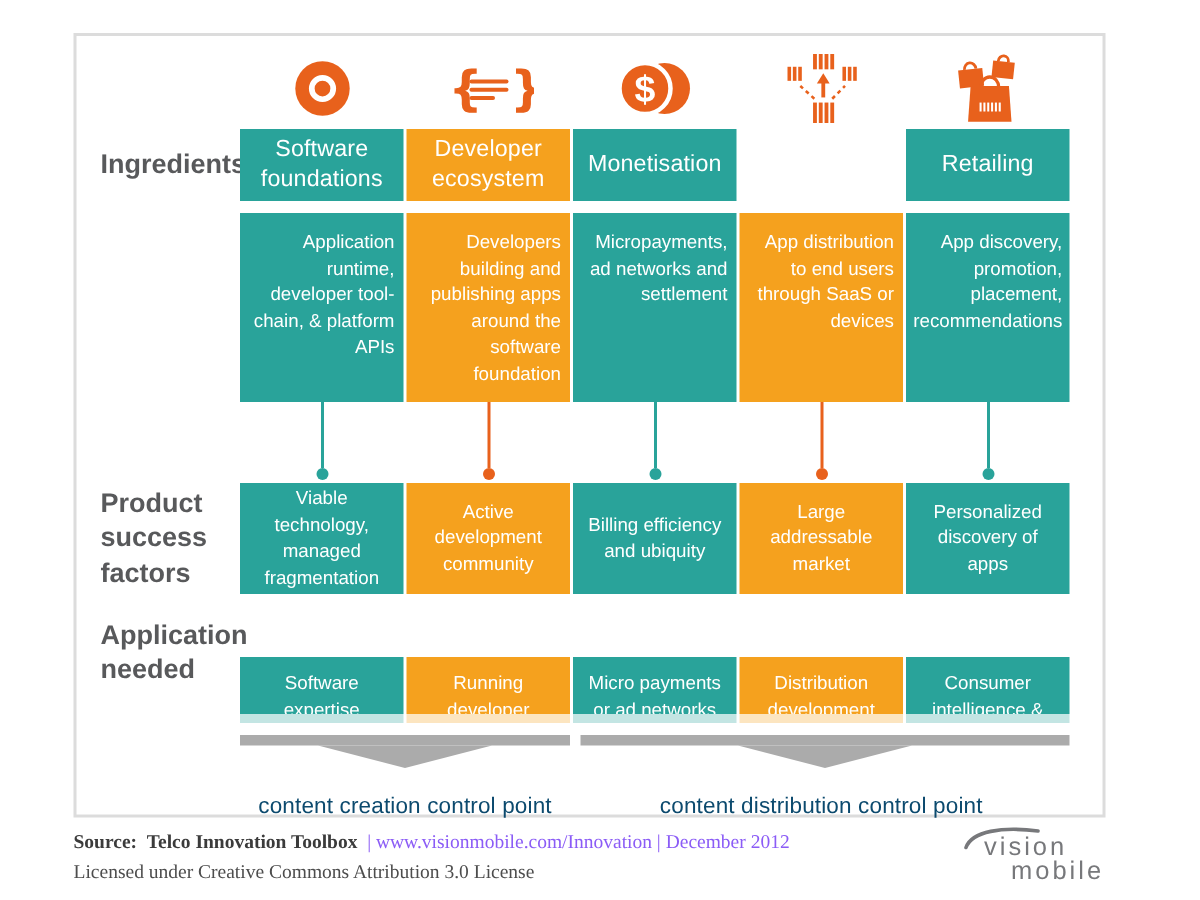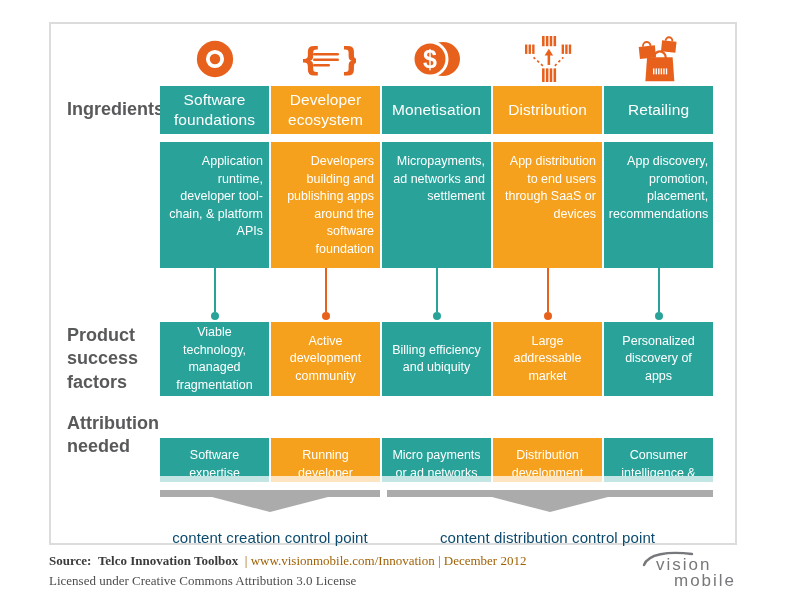--- a/index.html
+++ b/index.html
@@ -51,21 +51,21 @@
     border-right:58px solid transparent; border-top:15px solid #ABABAB; }
 
   .cpl { display:flex; align-items:flex-end; justify-content:center;
     font-size:15px; color:#0c4a6e; letter-spacing:.1px; }
   .cpl-left  { grid-column:2/4; grid-row:11; }
   .cpl-right { grid-column:4/7; grid-row:11; }
 
   .footer { position:absolute; left:49px; top:551px; color:#4d4d4d;
     font-family:"Liberation Serif", serif; font-size:13px; line-height:1.55; }
   .footer b { color:#3b3b3b; }
-  .footer .meta { color:#a16207; }
+  .footer .meta { color:#8b5cf6; }
 
   .logo { position:absolute; right:52px; top:549px; }
 </style>
 </head>
 <body>
 
 <div class="stage">
   <div class="card">
     <div class="grid">
 
@@ -133,26 +133,25 @@
             <rect x="27" y="38" width="1.6" height="7"></rect>
               <rect x="30" y="38" width="1.6" height="7"></rect>
             <rect x="33" y="38" width="1.6" height="7"></rect>
               <rect x="36" y="38" width="1.6" height="7"></rect>
           </g>
         </svg>
       </div>
 
       <div class="rowlabel r-head">Ingredients</div>
       <div class="rowlabel r-psf">Product success factors</div>
-      <div class="rowlabel top r-comp">Attribution needed</div>
+      <div class="rowlabel top r-comp">Application needed</div>
 
       <div class="cell head teal   c1 r-head">Software foundations</div>
       <div class="cell head orange c2 r-head">Developer ecosystem</div>
       <div class="cell head teal   c3 r-head">Monetisation</div>
-      <div class="cell head orange c4 r-head">Distribution</div>
       <div class="cell head teal   c5 r-head">Retailing</div>
 
       <div class="cell desc teal   c1 r-desc">Application runtime, developer tool-chain, &amp; platform APIs</div>
       <div class="cell desc orange c2 r-desc">Developers building and publishing apps around the software foundation</div>
       <div class="cell desc teal   c3 r-desc">Micropayments, ad networks and settlement</div>
       <div class="cell desc orange c4 r-desc">App distribution to end users through SaaS or devices</div>
       <div class="cell desc teal   c5 r-desc">App discovery, promotion, placement, recommendations</div>
 
       <div class="conncell c1 r-conn">
         <svg width="10" height="54">

